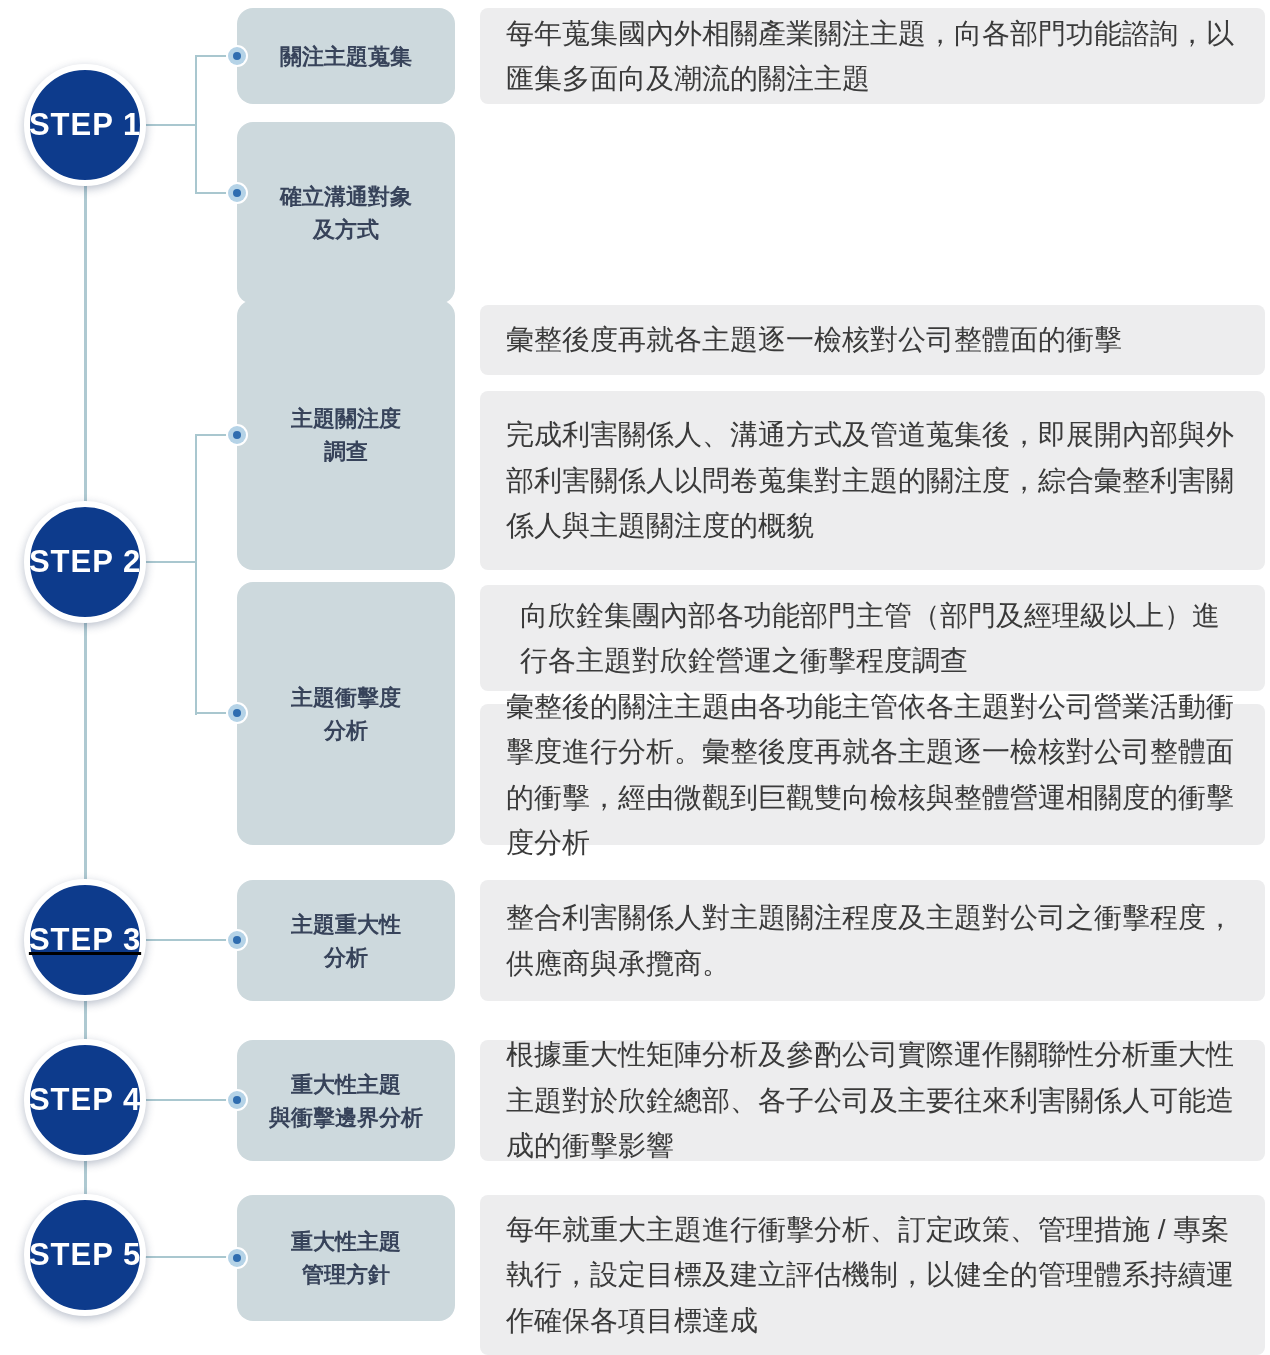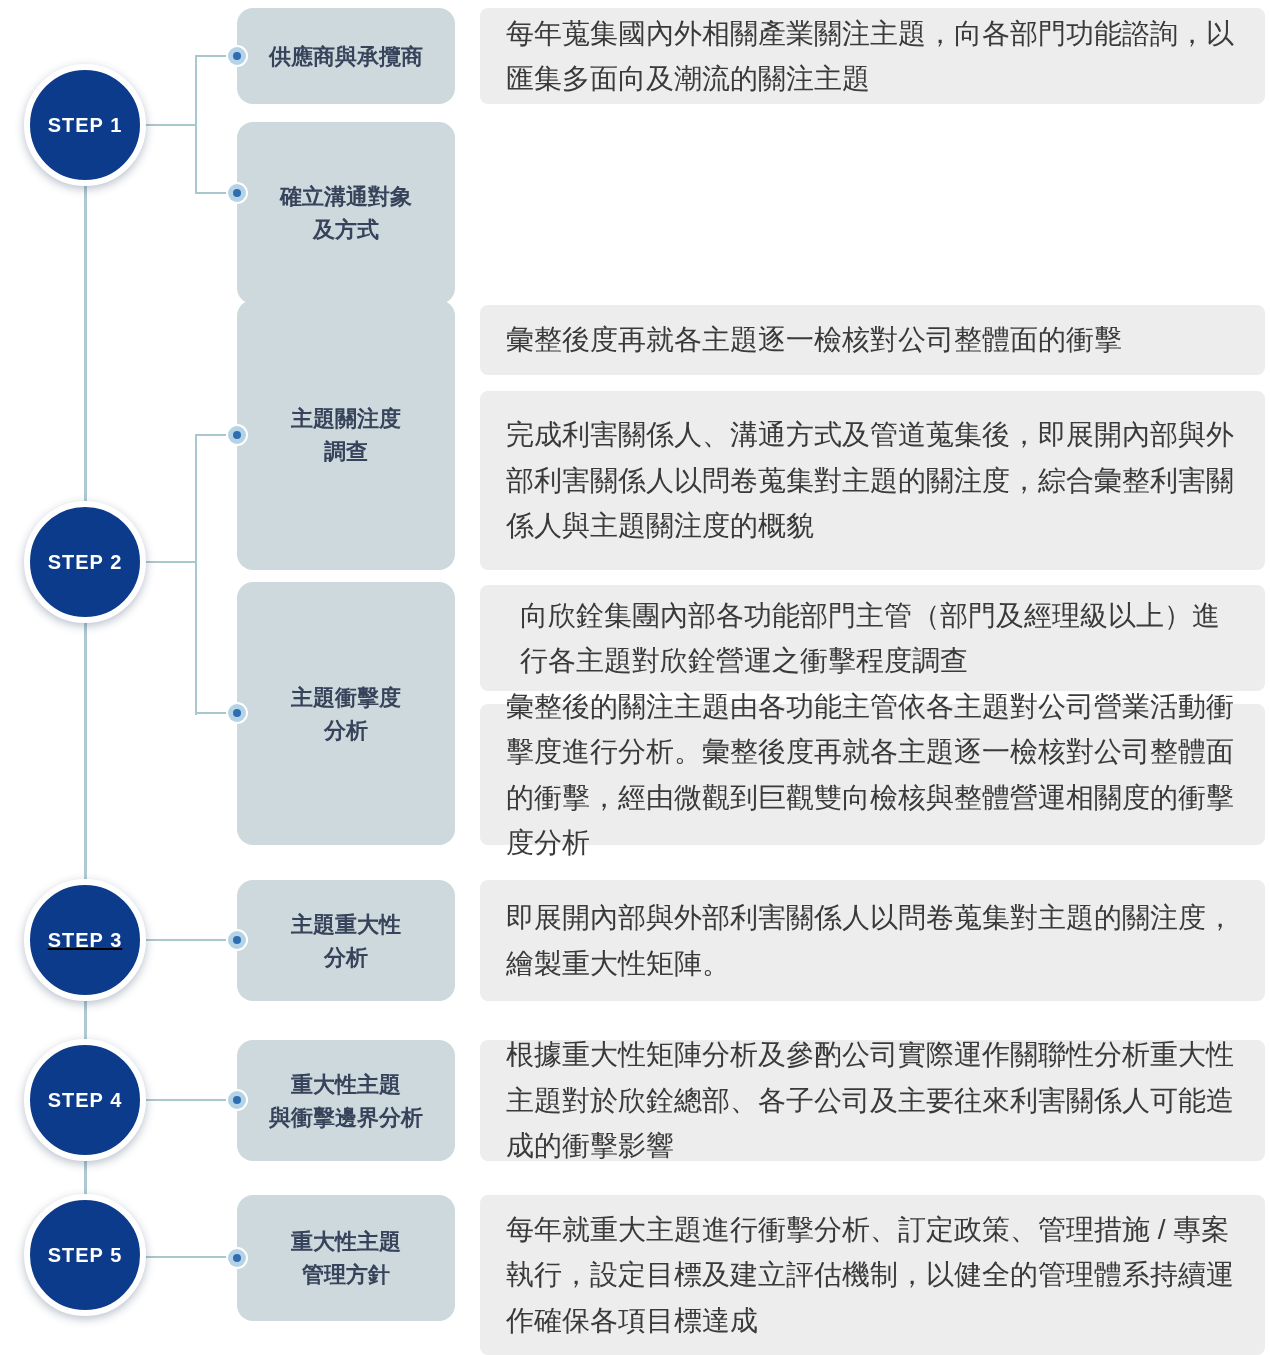--- a/index.html
+++ b/index.html
@@ -43,21 +43,21 @@
     background: #0d3b8c;
     border: 6px solid #ffffff;
     box-shadow: 0 3px 10px rgba(20, 40, 80, 0.30);
     display: flex;
     align-items: center;
     justify-content: center;
     z-index: 3;
   }
   .step span {
     color: #ffffff;
-    font-size: 20px;
+    font-size: 31px;
     font-weight: bold;
     letter-spacing: 1px;
     white-space: nowrap;
   }
   
   .topic {
     position: absolute;
     left: 237px;
     width: 218px;
     box-sizing: border-box;
@@ -150,21 +150,21 @@
     <span>STEP 3</span>
   </div>
   <div class="step" style="top:1039px;">
     <span>STEP 4</span>
   </div>
   <div class="step" style="top:1194px;">
     <span>STEP 5</span>
   </div>
 
   <div class="topic" style="top:8px; height:96px;">
-    <span>供應商與承攬商</span>
+    <span>關注主題蒐集</span>
   </div>
   <div class="topic" style="top:122px; height:182px;">
     <span>確立溝通對象
 及方式</span>
   </div>
   <div class="topic" style="top:300px; height:270px;">
     <span>主題關注度
 調查</span>
   </div>
   <div class="topic" style="top:582px; height:263px;">
@@ -215,21 +215,21 @@
   <div class="desc" style="top:391px; height:179px;">
     <p>完成利害關係人、溝通方式及管道蒐集後，即展開內部與外部利害關係人以問卷蒐集對主題的關注度，綜合彙整利害關係人與主題關注度的概貌</p>
   </div>
   <div class="desc" style="top:585px; height:106px;padding-left:40px;">
     <p>向欣銓集團內部各功能部門主管（部門及經理級以上）進行各主題對欣銓營運之衝擊程度調查</p>
   </div>
   <div class="desc" style="top:704px; height:141px;">
     <p>彙整後的關注主題由各功能主管依各主題對公司營業活動衝擊度進行分析。彙整後度再就各主題逐一檢核對公司整體面的衝擊，經由微觀到巨觀雙向檢核與整體營運相關度的衝擊度分析</p>
   </div>
   <div class="desc" style="top:880px; height:121px;">
-    <p>即展開內部與外部利害關係人以問卷蒐集對主題的關注度，繪製重大性矩陣。</p>
+    <p>整合利害關係人對主題關注程度及主題對公司之衝擊程度，供應商與承攬商。</p>
   </div>
   <div class="desc" style="top:1040px; height:121px;">
     <p>根據重大性矩陣分析及參酌公司實際運作關聯性分析重大性主題對於欣銓總部、各子公司及主要往來利害關係人可能造成的衝擊影響</p>
   </div>
   <div class="desc" style="top:1195px; height:160px;align-items:center;">
     <p>每年就重大主題進行衝擊分析、訂定政策、管理措施 / 專案執行，設定目標及建立評估機制，以健全的管理體系持續運作確保各項目標達成</p>
   </div>
 
 </div>
 

